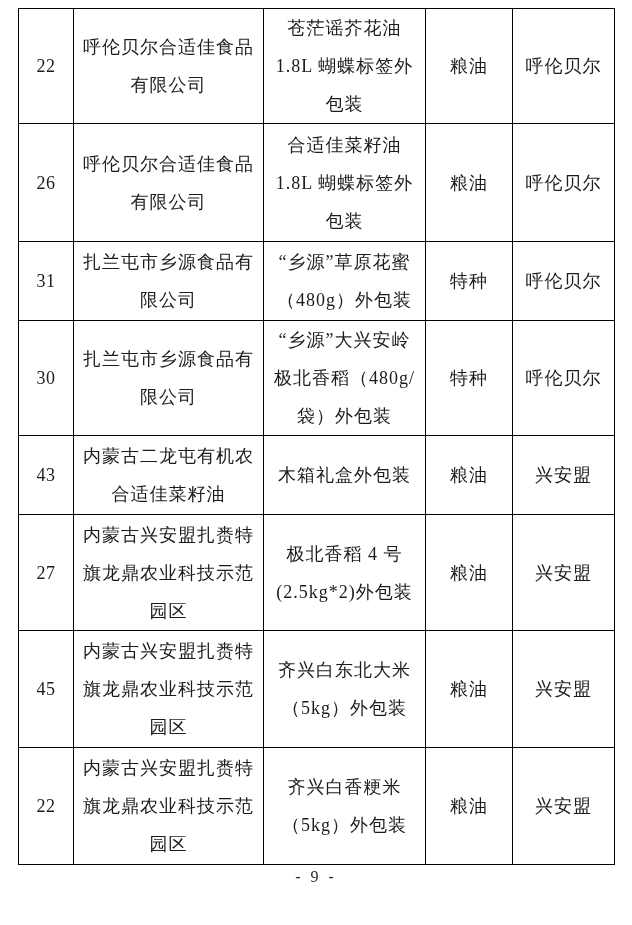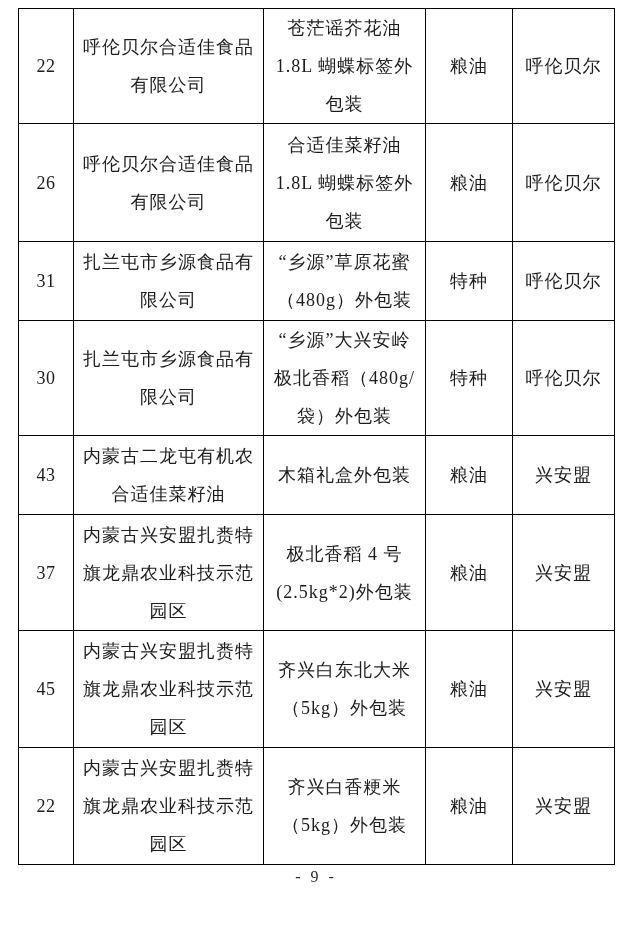--- a/index.html
+++ b/index.html
@@ -108,21 +108,21 @@
       </tr>
       <tr style="height:79px">
         <td class="col-num">43</td>
         <td>内蒙古二龙屯有机农
 合适佳菜籽油</td>
         <td>木箱礼盒外包装</td>
         <td>粮油</td>
         <td>兴安盟</td>
       </tr>
       <tr style="height:116px">
-        <td class="col-num">37</td>
+        <td class="col-num">27</td>
         <td>内蒙古兴安盟扎赉特
 旗龙鼎农业科技示范
 园区</td>
         <td>极北香稻 4 号
 (2.5kg*2)外包装</td>
         <td>粮油</td>
         <td>兴安盟</td>
       </tr>
       <tr style="height:117px">
         <td class="col-num">45</td>

